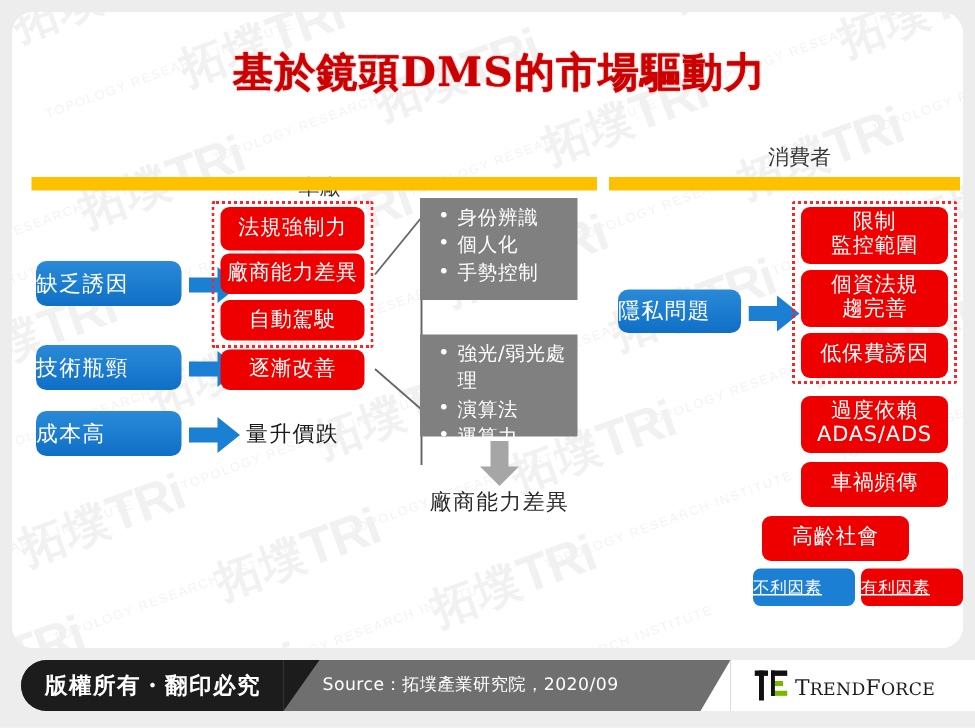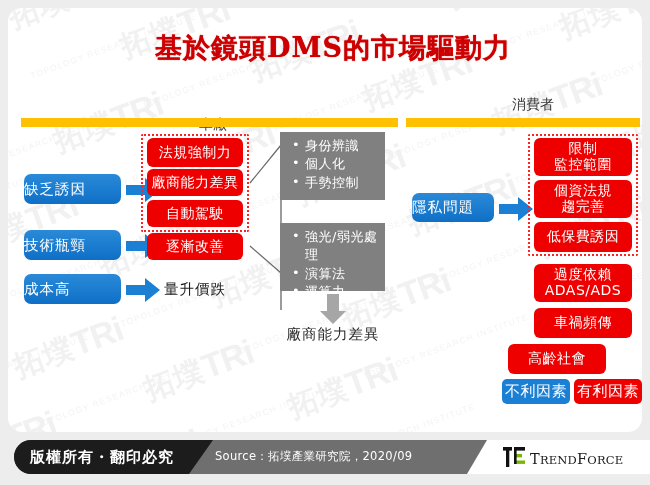--- a/index.html
+++ b/index.html
@@ -160,24 +160,25 @@
     font-size: 14.5px;
     color: #1a1a1a;
     font-family: "DejaVu Sans", sans-serif;
     letter-spacing: 1px;
   }
   
   .legend-blue, .legend-red {
     position: absolute;
     border-radius: 5px;
     color: #fff;
-    font-size: 15px;
-    display: flex; align-items: center; justify-content: center;
+    font-size: 11px;
+    display: flex; align-items: center; justify-content: flex-start;
     font-family: "DejaVu Sans", sans-serif;
     letter-spacing: 0.5px;
+    text-decoration: underline;
   }
   .legend-blue { background: #1b7fd4; }
   .legend-red  { background: #ef0000; }
   
   .footer {
     position: absolute;
     left: 0; top: 440px;
     width: 650px; height: 38px;
   }
   .foot-bar {

